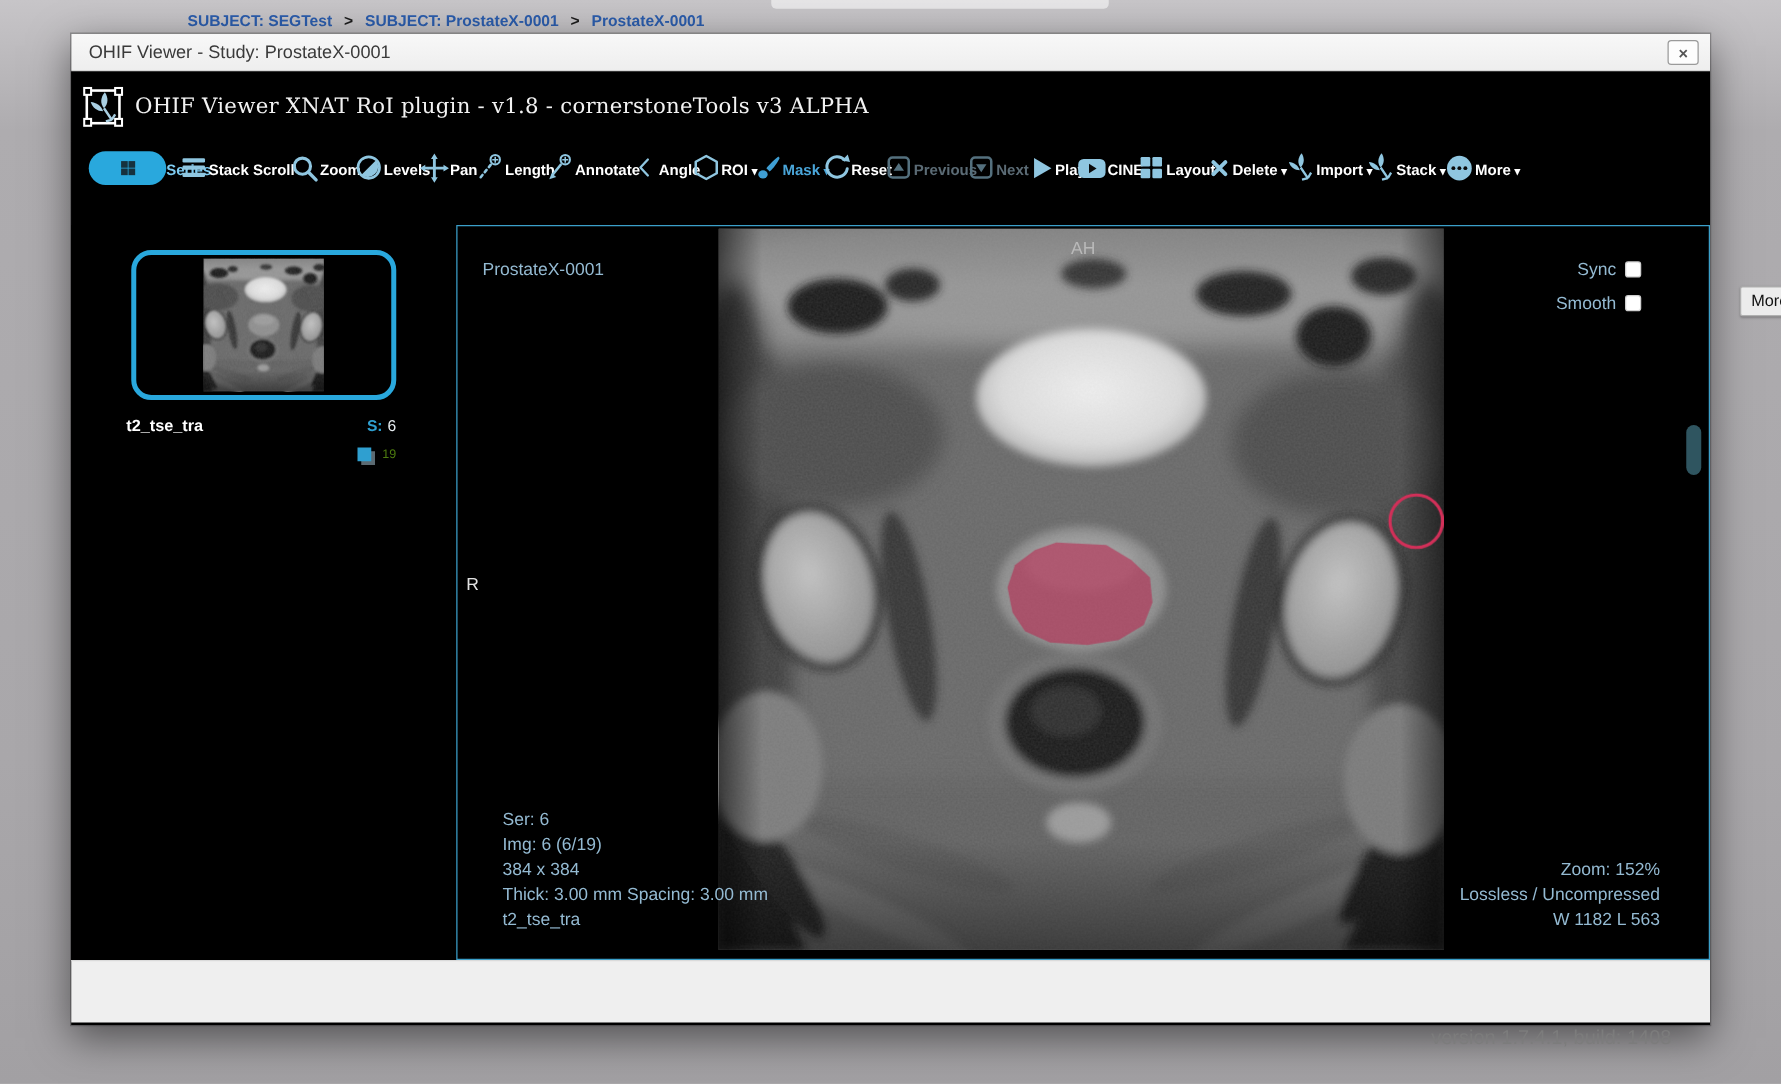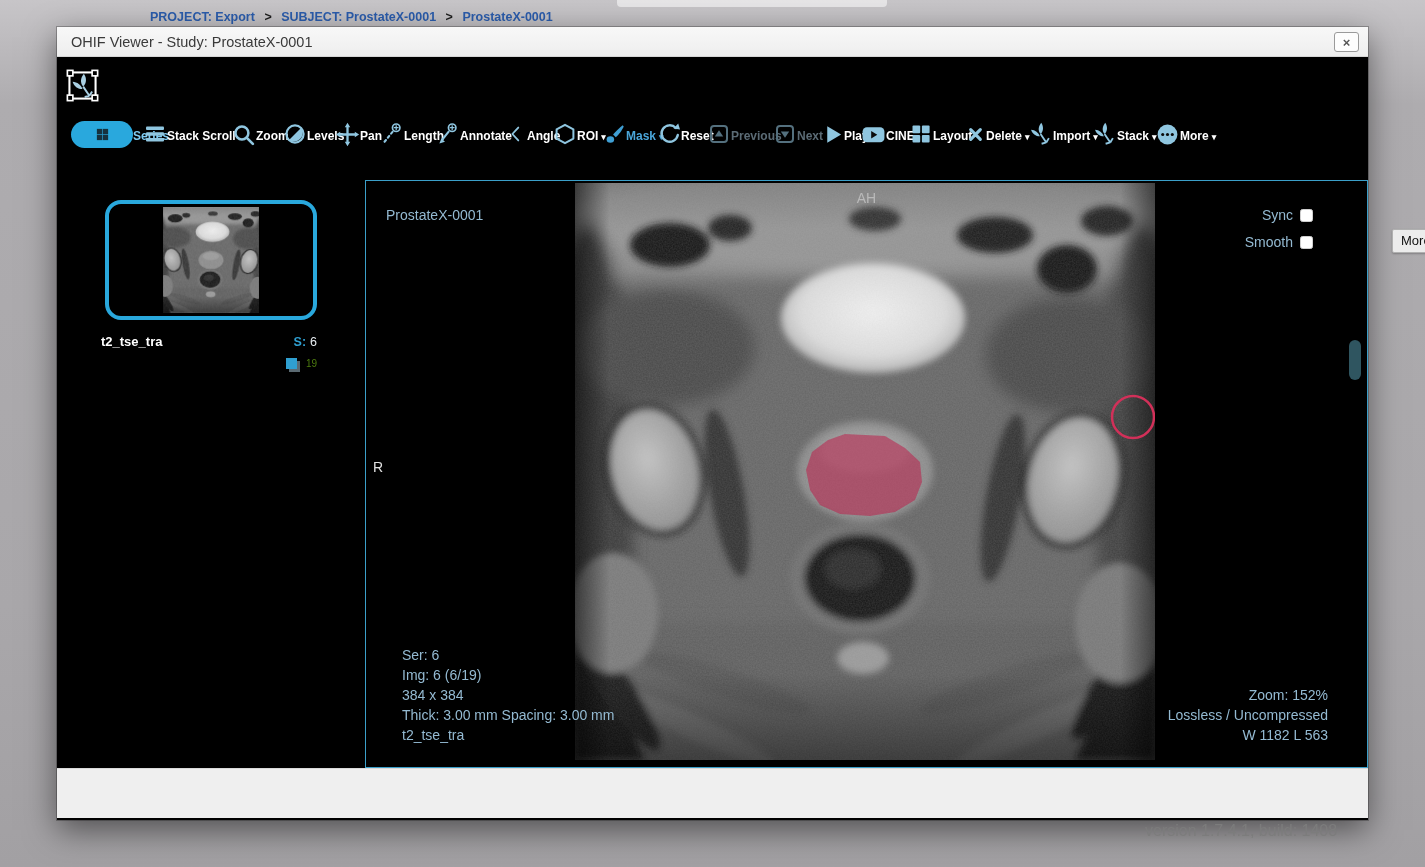--- a/index.html
+++ b/index.html
@@ -182,21 +182,21 @@
       <rect width="580" height="577" filter="url(#grain)" opacity="0.32"></rect>
       <rect width="580" height="577" fill="url(#vigL)"></rect>
       <rect width="580" height="577" fill="url(#vigB)"></rect>
     </g>
   </defs>
 </svg>
 
 <div class="bg-card-top"></div>
 
 <div class="breadcrumb">
-  <a>PROJECT: Export</a>
+  <a>SUBJECT: SEGTest</a>
   <span class="sep">&gt;</span>
   <a>SUBJECT: ProstateX-0001</a>
   <span class="sep">&gt;</span>
   <a class="current">ProstateX-0001</a>
 </div>
 
 <div class="window">
 
   <div class="titlebar">
     <span class="title">OHIF Viewer - Study: ProstateX-0001</span>
@@ -209,20 +209,21 @@
     <svg class="logo-box" viewBox="0 0 24 24">
       <rect x="2.5" y="2.5" width="19" height="19" fill="none" stroke="#ffffff" stroke-width="1.5"></rect>
       <rect x="1" y="1" width="4" height="4" fill="#000" stroke="#ffffff" stroke-width="1.2"></rect>
       <rect x="19" y="1" width="4" height="4" fill="#000" stroke="#ffffff" stroke-width="1.2"></rect>
       <rect x="1" y="19" width="4" height="4" fill="#000" stroke="#ffffff" stroke-width="1.2"></rect>
       <rect x="19" y="19" width="4" height="4" fill="#000" stroke="#ffffff" stroke-width="1.2"></rect>
       <path d="M13 3.5 C10.4 6.6 10.2 10.2 12.5 12.8 C15 10.3 15.2 6.7 13 3.5 Z" fill="#a9cfe2"></path>
       <path d="M4.8 9.2 C8.2 9.5 10.9 11.4 12 14.6 C8.6 14.6 5.7 12.5 4.8 9.2 Z" fill="#a9cfe2"></path>
       <path d="M12.5 12.8 L17 19.5 M17 19.5 L19 16.4 M17 19.5 L13.6 20.4" stroke="#a9cfe2" stroke-width="1.4" fill="none"></path>
     </svg>
+    <span class="plugin-title">OHIF Viewer XNAT RoI plugin - v1.8 - cornerstoneTools v3 ALPHA</span>
   </div>
 
   <div class="toolbar">
 
     <div class="tool active-label" style="width:72px">
       <div class="icon-slot">
           <div class="pill">
         <svg class="tb-svg" width="15" height="15" viewBox="0 0 24 24">
           <rect x="3" y="3" width="8.5" height="8.5" fill="#16323e"></rect>
               <rect x="12.5" y="3" width="8.5" height="8.5" fill="#16323e"></rect>

